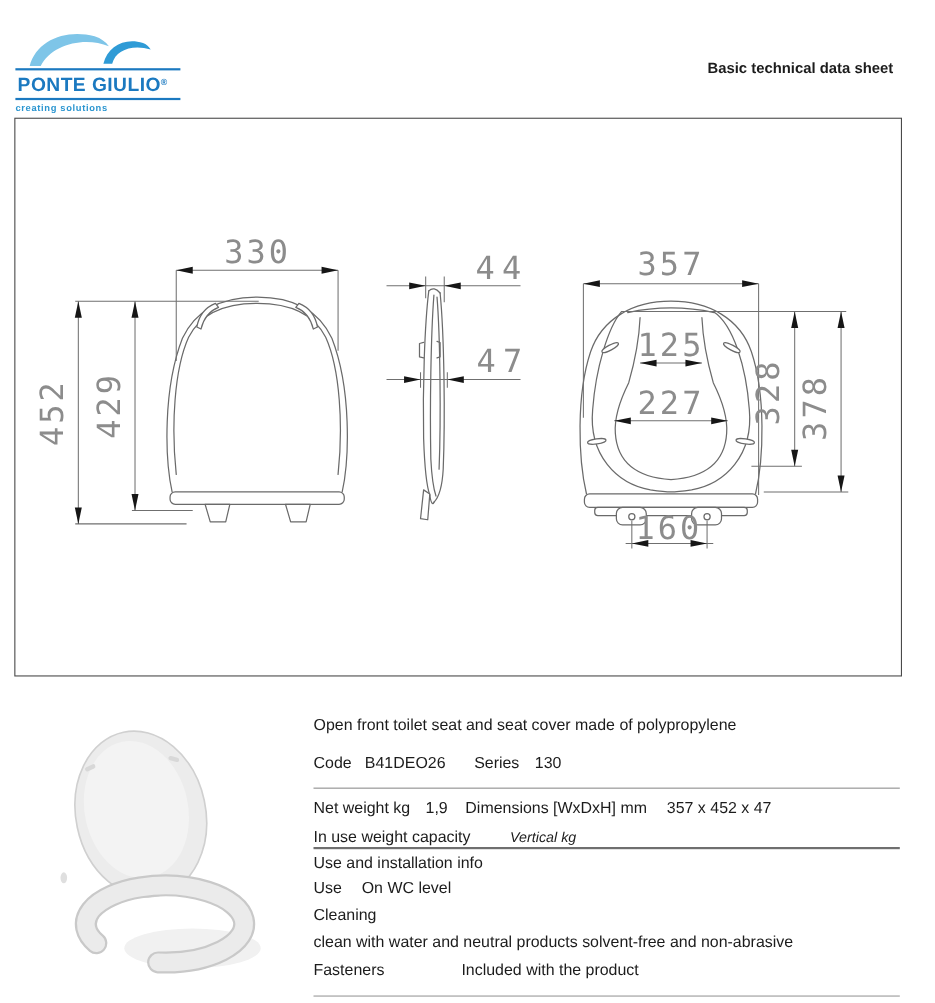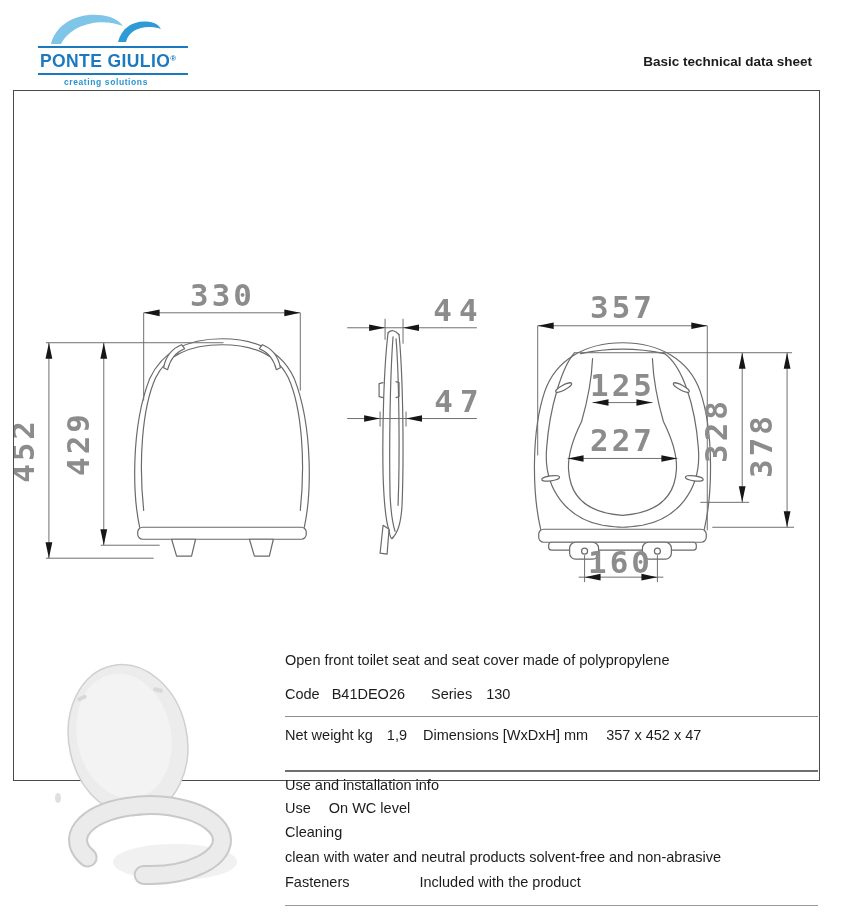--- a/index.html
+++ b/index.html
@@ -1,30 +1,30 @@
 <!DOCTYPE html>
 <html><head>
 <meta charset="utf-8">
 <style>
   html,body{margin:0;padding:0;background:#ffffff;}
   .page{position:relative;width:850px;height:912px;background:#fff;overflow:hidden;
         font-family:"Liberation Sans",sans-serif;color:#1c1c1c;}
   
-  .logo{position:absolute;left:14px;top:8px;width:150px;margin-left:24px;}
+  .logo{position:absolute;left:14px;top:24px;width:150px;}
   .logo .arcs{display:block;}
   .brandrow{border-top:2px solid #1b79c0;border-bottom:2px solid #1b79c0;
             padding:1px 2px 2px 2px;color:#1b79c0;font-weight:700;font-size:17.5px;
             letter-spacing:.4px;line-height:19px;white-space:nowrap;}
   .brandrow sup{font-size:8px;vertical-align:6px;}
-  .tagline{margin-top:2px;padding-right:14px;text-align:center;color:#2a95d0;
+  .tagline{margin-top:2px;padding-right:14px;text-align:left;color:#2a95d0;
            font-size:8.5px;font-weight:700;letter-spacing:.6px;}
   .sheet-title{position:absolute;top:54px;right:38px;font-size:13.5px;font-weight:700;}
   
-  .draw-box{position:absolute;left:13px;top:90px;width:807px;height:691px;
-            border:1.5px solid #4a4a4a;box-sizing:border-box;font-weight:bold;}
+  .draw-box{position:absolute;left:13px;top:107px;width:807px;height:508px;
+            border:1.5px solid #4a4a4a;box-sizing:border-box;}
   .draw-box svg{display:block;width:100%;height:100%;}
   .oline{stroke:#6a6a6a;stroke-width:1.2;fill:none;stroke-linejoin:round;stroke-linecap:round;}
   .ofill{stroke:#6a6a6a;stroke-width:1.2;fill:#ffffff;stroke-linejoin:round;}
   .dline{stroke:#6f6f6f;stroke-width:1;fill:none;}
   .arr{fill:#161616;stroke:none;}
   .dimtxt{fill:#8c8c8c;font-family:"DejaVu Sans Mono",monospace;font-size:31px;
           letter-spacing:3px;}
   .dimtxt.wide{letter-spacing:7px;}
   
   .photo{position:absolute;left:25px;top:650px;}
@@ -200,20 +200,24 @@
       <span class="it" style="margin-left:26px">Series</span>
       <span class="b" style="margin-left:14px">130</span>
     </div>
     <div class="rule r1" style="top:66px"></div>
     <div class="row" style="top:77px">
       <span>Net weight kg</span>
       <span style="margin-left:14px">1,9</span>
       <span style="margin-left:16px">Dimensions [WxDxH] mm</span>
       <span style="margin-left:18px">357 x 452 x 47</span>
     </div>
+    <div class="row" style="top:103px">
+      <span>In use weight capacity</span>
+      <span class="small-it" style="margin-left:36px">Vertical kg</span>
+    </div>
     <div class="rule r2" style="top:120px"></div>
     <div class="row b" style="top:127px">
       <span>Use and installation info</span>
     </div>
     <div class="row" style="top:150px">
       <span class="it">Use</span>
       <span style="margin-left:18px">On WC level</span>
     </div>
     <div class="row" style="top:174px">
       <span class="it">Cleaning</span>

